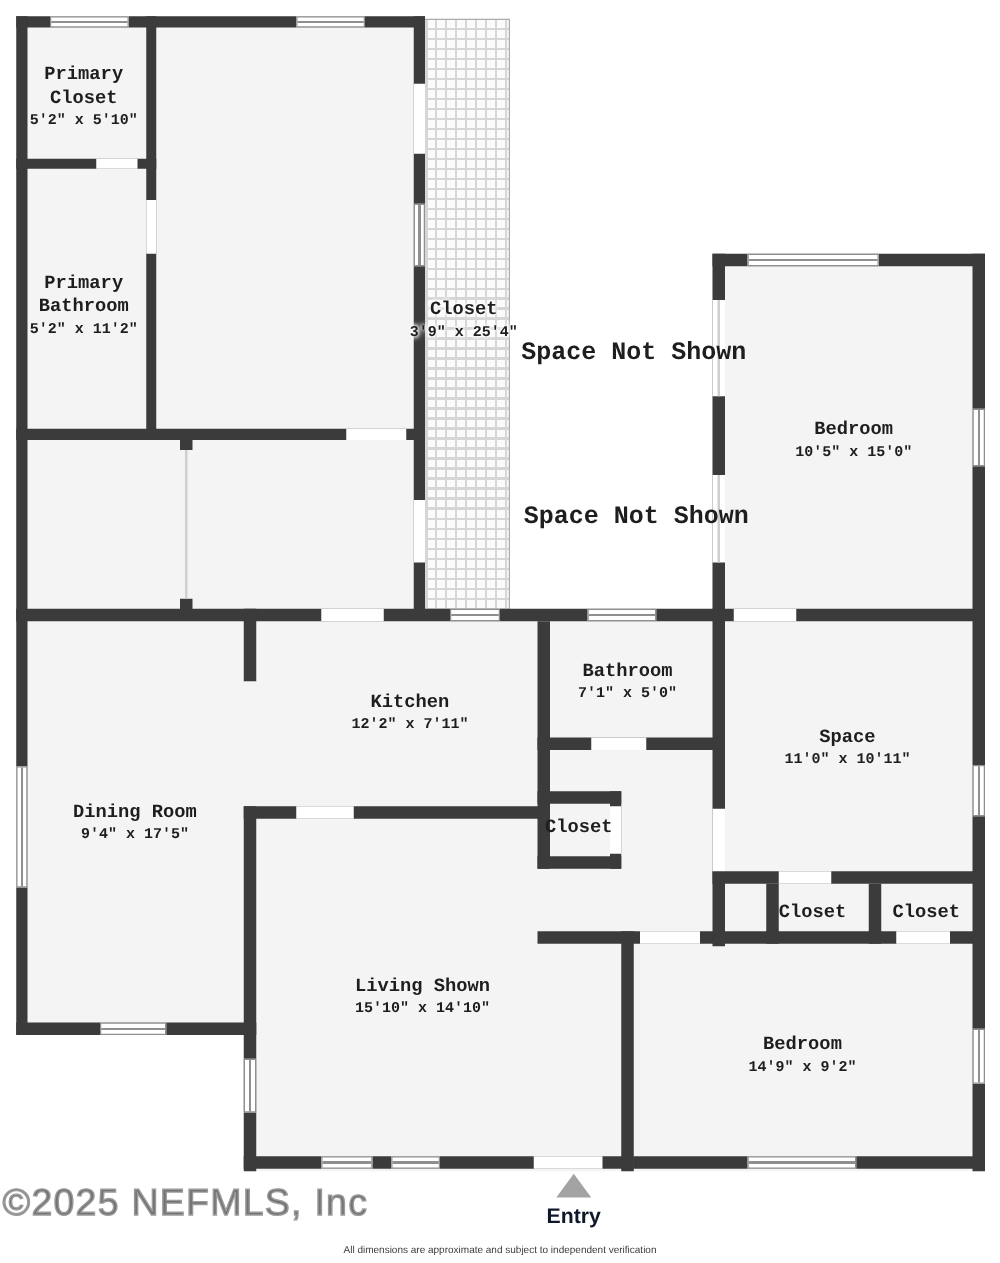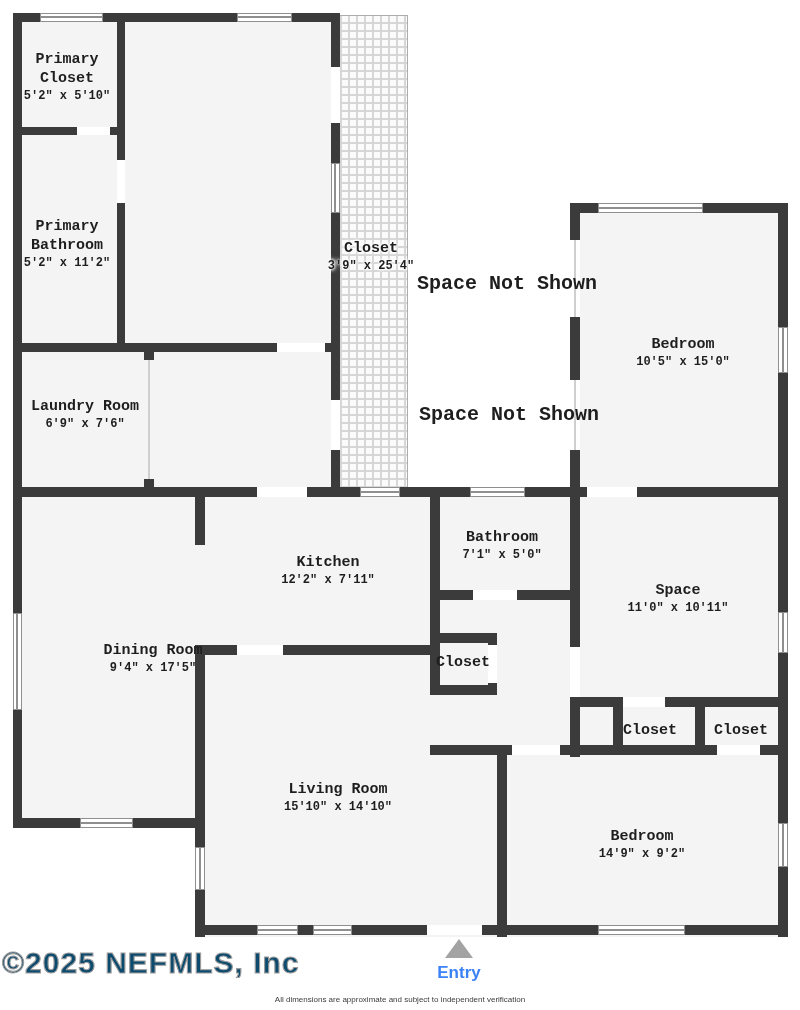--- a/index.html
+++ b/index.html
@@ -34,25 +34,25 @@
     position:absolute;transform:translate(-50%,-50%);font-size:20px;font-weight:700;
     color:var(--label,#1e1e1e);white-space:nowrap;
   }
   .entry-arrow{
     position:absolute;left:445px;top:939px;width:0;height:0;
     border-left:14px solid transparent;border-right:14px solid transparent;
     border-bottom:19px solid var(--entry-arrow,#a3a3a3);
   }
   .entry-label{
     position:absolute;left:459px;top:973px;transform:translate(-50%,-50%);
-    font-size:17px;font-weight:700;color:#3b82f6;white-space:nowrap;
+    font-size:17px;font-weight:700;color:#0f172a;white-space:nowrap;
   }
   .watermark{
     position:absolute;left:2px;top:946px;font-size:30px;letter-spacing:1px;
-    color:#0c4a6e;-webkit-text-stroke:1.1px #9c9c9c;white-space:nowrap;font-weight:700;
+    color:#737373;-webkit-text-stroke:1.1px #9c9c9c;white-space:nowrap;font-weight:400;
   }
   @supports not (-webkit-text-stroke:1px #000){ .watermark{color:#bdbdbd;} }
   .disclaimer{
     position:absolute;left:400px;top:995px;transform:translateX(-50%);
     font-size:8px;color:#3c3c3c;white-space:nowrap;
   }
 </style>
 </head>
 <body>
 
@@ -148,24 +148,20 @@
       </div>
       <div class="room-label" style="left: 67px; top: 244px;">
         <div class="nm">Primary</div>
         <div class="nm">Bathroom</div>
         <div class="dm">5'2" x 11'2"</div>
       </div>
       <div class="room-label on-pattern" style="left: 371px; top: 256px;">
         <div class="nm">Closet</div>
         <div class="dm">3'9" x 25'4"</div>
       </div>
-      <div class="room-label" style="left: 85px; top: 414px;">
-        <div class="nm">Laundry Room</div>
-        <div class="dm">6'9" x 7'6"</div>
-      </div>
       <div class="room-label" style="left: 683px; top: 352px;">
         <div class="nm">Bedroom</div>
         <div class="dm">10'5" x 15'0"</div>
       </div>
       <div class="room-label" style="left: 328px; top: 570px;">
         <div class="nm">Kitchen</div>
         <div class="dm">12'2" x 7'11"</div>
       </div>
       <div class="room-label" style="left: 502px; top: 545px;">
         <div class="nm">Bathroom</div>
@@ -177,26 +173,26 @@
       </div>
       <div class="room-label" style="left: 463px; top: 662px;">
         <div class="nm">Closet</div>
       </div>
       <div class="room-label" style="left: 650px; top: 730px;">
         <div class="nm">Closet</div>
       </div>
       <div class="room-label" style="left: 741px; top: 730px;">
         <div class="nm">Closet</div>
       </div>
-      <div class="room-label" style="left: 108px; top: 658px; margin-left: 45px;">
+      <div class="room-label" style="left: 108px; top: 658px;">
         <div class="nm">Dining Room</div>
         <div class="dm">9'4" x 17'5"</div>
       </div>
       <div class="room-label" style="left: 338px; top: 797px;">
-        <div class="nm">Living Room</div>
+        <div class="nm">Living Shown</div>
         <div class="dm">15'10" x 14'10"</div>
       </div>
       <div class="room-label" style="left: 642px; top: 844px;">
         <div class="nm">Bedroom</div>
         <div class="dm">14'9" x 9'2"</div>
       </div>
       <div class="annotation" style="left: 507px; top: 283px;">Space Not Shown</div>
       <div class="annotation" style="left: 509px; top: 414px;">Space Not Shown</div>
     </div>
 

